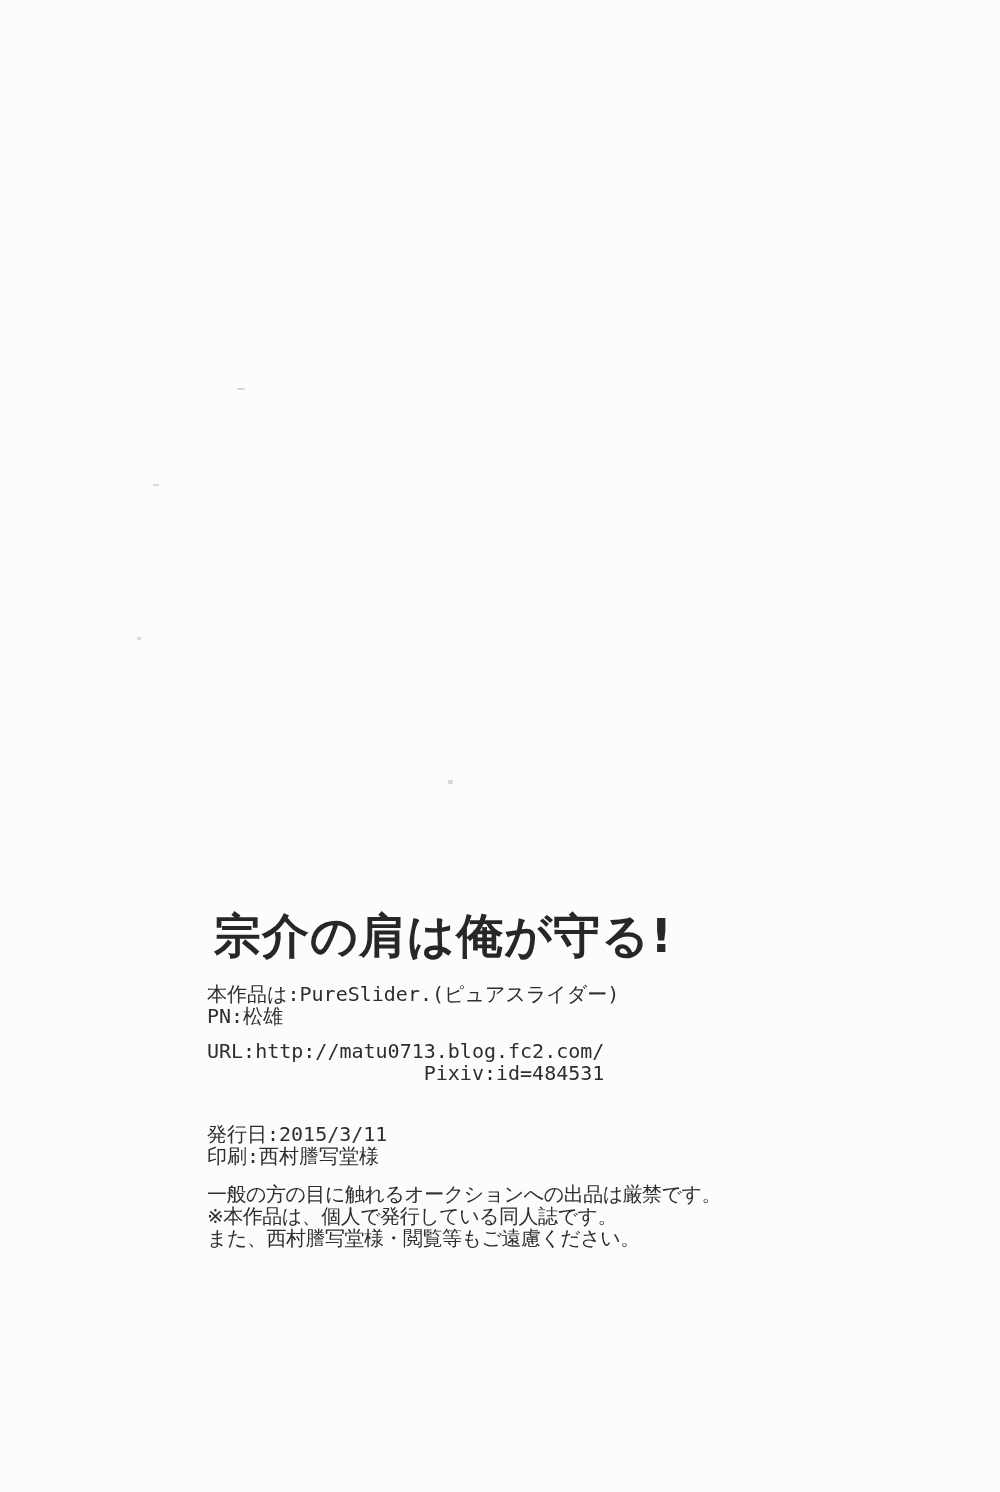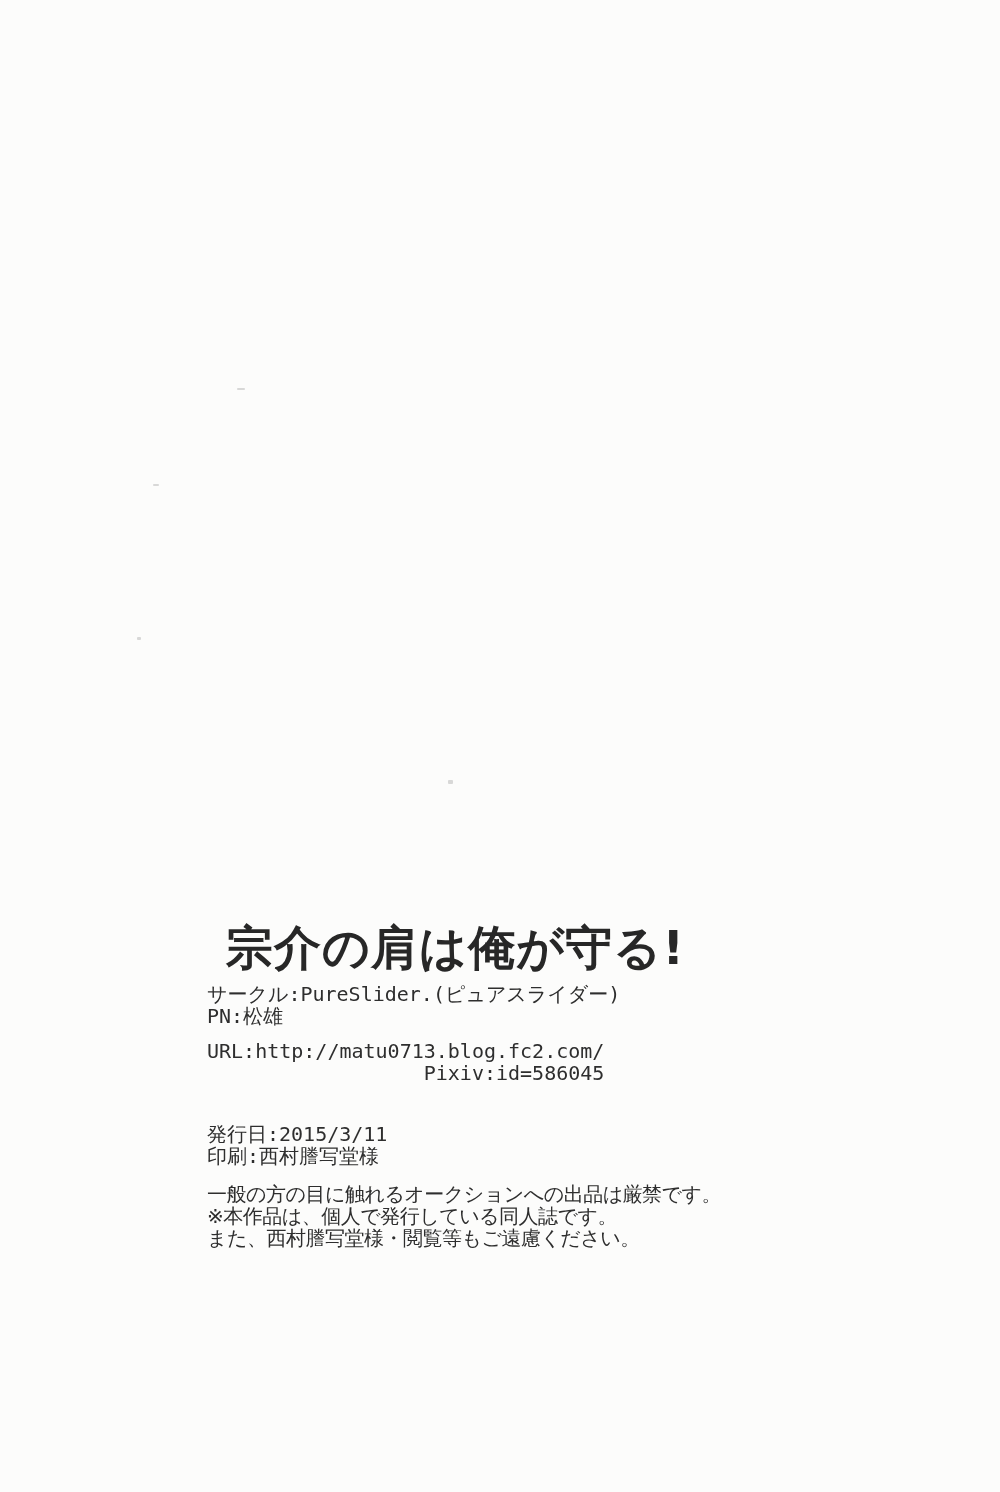--- a/index.html
+++ b/index.html
@@ -17,21 +17,21 @@
     position: absolute;
     left: 0; top: 0;
     width: 1000px;
     height: 1492px;
     background: #fcfcfb;
   }
   .title {
     position: absolute;
     left: 210px;
     top: 901px;
-    margin: 16px;
+    margin: 4px;
     font-family: "DejaVu Sans", "Liberation Sans", sans-serif;
     font-weight: 700;
     font-size: 47px;
     line-height: 62px;
     letter-spacing: 1px;
     color: #272727;
     white-space: nowrap;
   }
   .block {
     position: absolute;
@@ -58,27 +58,27 @@
   .speck-4 { left: 448px; top: 780px; width: 5px; height: 4px; }
 </style>
 </head>
 <body>
 
 <div class="page" style="background: rgb(252, 252, 251);">
 
   <h1 class="title">宗介の肩は俺が守る!</h1>
 
   <div class="block block-circle">
-    <div class="line">サークル:PureSlider.(ピュアスライダー)</div>
+    <div class="line">本作品は:PureSlider.(ピュアスライダー)</div>
     <div class="line">PN:松雄</div>
   </div>
 
   <div class="block block-links">
     <div class="line">URL:http://matu0713.blog.fc2.com/</div>
-    <div class="line">Pixiv:id=586045</div>
+    <div class="line">Pixiv:id=484531</div>
   </div>
 
   <div class="block block-pub">
     <div class="line">発行日:2015/3/11</div>
     <div class="line">印刷:西村謄写堂様</div>
   </div>
 
   <div class="block block-notice">
     <div class="line">一般の方の目に触れるオークションへの出品は厳禁です。</div>
     <div class="line">※本作品は、個人で発行している同人誌です。</div>

